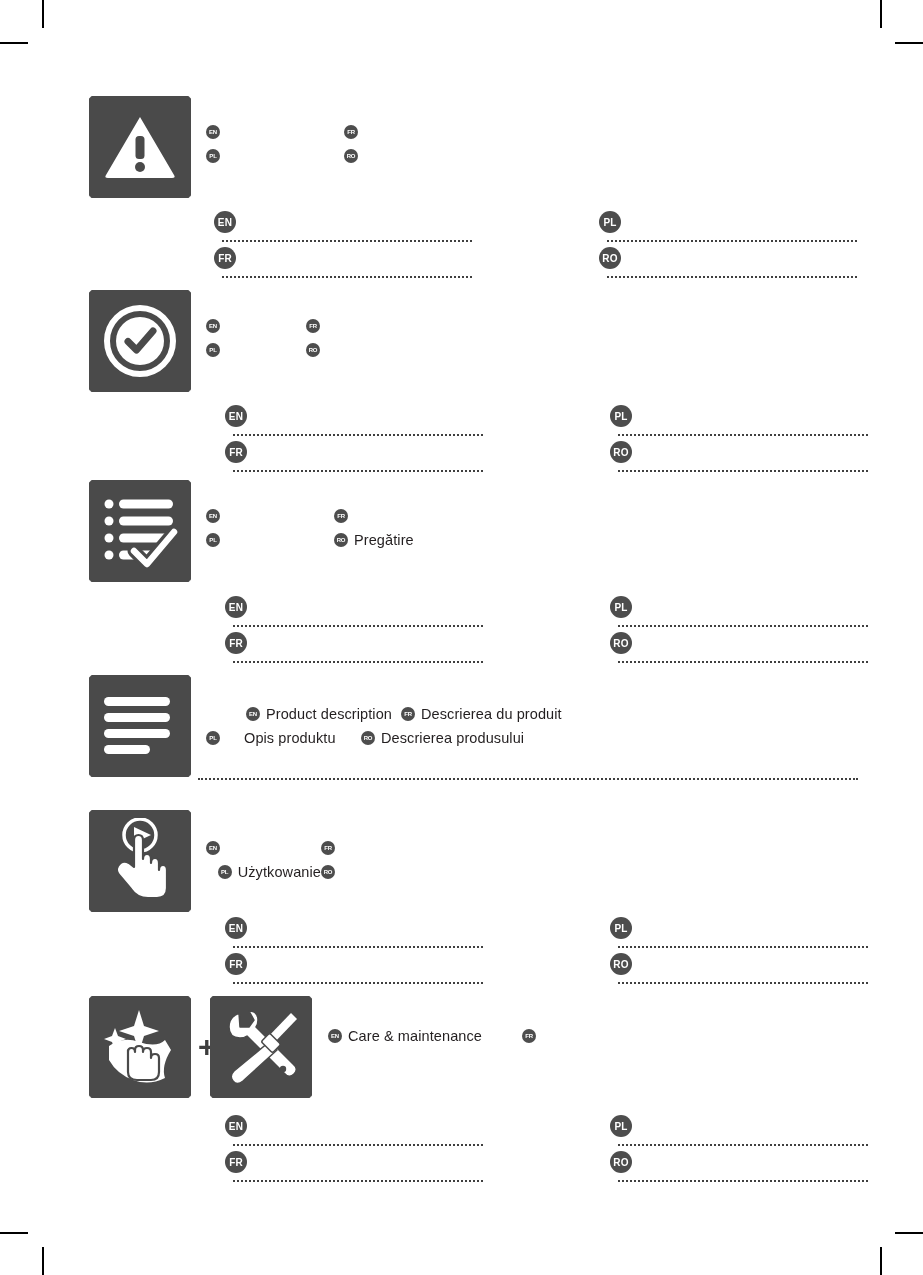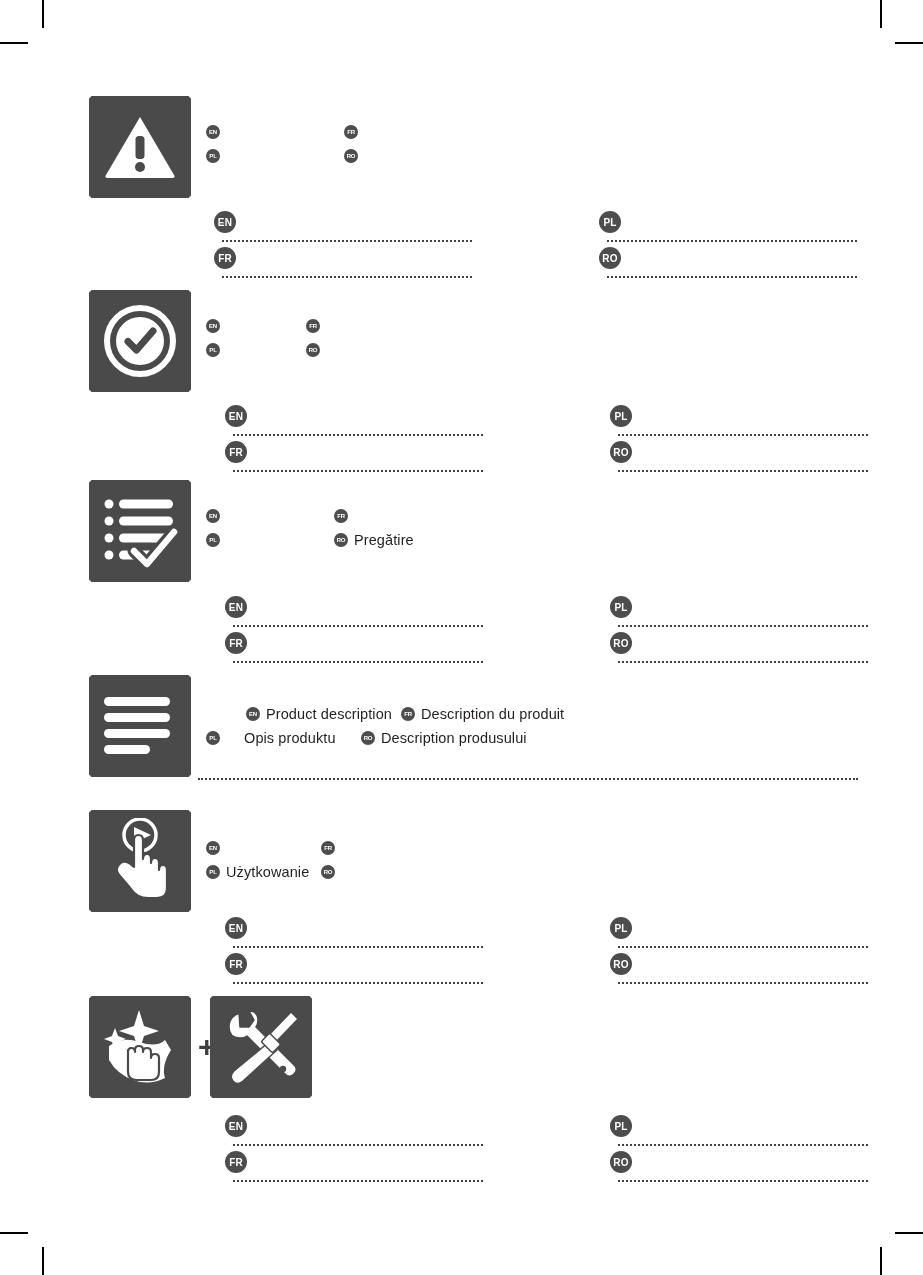--- a/index.html
+++ b/index.html
@@ -353,31 +353,31 @@
     </div>
 
     <div class="head-rows" style="left:198px; top:688px;">
       <div class="head-row">
         <div class="head-cell" style="width:155px;padding-left:40px;">
           <span class="badge-sm">EN</span>
           <span class="head-label">Product description</span>
         </div>
         <div class="head-cell">
           <span class="badge-sm">FR</span>
-          <span class="head-label">Description du produit</span>
+          <span class="head-label">Descrierea du produit</span>
         </div>
       </div>
       <div class="head-row">
         <div class="head-cell" style="width:155px;gap:18px;">
           <span class="badge-sm">PL</span>
           <span class="head-label">Opis produktu</span>
         </div>
         <div class="head-cell">
           <span class="badge-sm">RO</span>
-          <span class="head-label">Description produsului</span>
+          <span class="head-label">Descrierea produsului</span>
         </div>
       </div>
     </div>
 
     <div class="toc-fullrow" style="left:190px; top:735px; width:660px; height:36px;">
       <span class="dots w-full" style="left:0;"></span>
     </div>
   </div>
 
   <div class="section">
@@ -411,21 +411,21 @@
         <div class="head-cell" style="width:115px;">
           <span class="badge-sm">EN</span>
           <span class="head-label"></span>
         </div>
         <div class="head-cell">
           <span class="badge-sm">FR</span>
           <span class="head-label"></span>
         </div>
       </div>
       <div class="head-row">
-        <div class="head-cell" style="width:115px;">
+        <div class="head-cell" style="width:115px;justify-content:flex-end;">
           <span class="badge-sm">PL</span>
           <span class="head-label">Użytkowanie</span>
         </div>
         <div class="head-cell">
           <span class="badge-sm">RO</span>
           <span class="head-label"></span>
         </div>
       </div>
     </div>
 
@@ -503,20 +503,30 @@
                  L76 12
                  L50 39
                  L44 33 Z" fill="#ffffff"></path>
         <path d="M48 35 L56 43 L22 74 Q16 79 12 74 Q8 69 13 64 Z" fill="#ffffff" stroke="#4a4a4a" stroke-width="1.5" stroke-linejoin="round"></path>
         <rect x="42" y="30" width="16" height="12" rx="2" transform="rotate(45 50 36)" fill="#ffffff" stroke="#4a4a4a" stroke-width="1.5"></rect>
         <circle cx="62" cy="62" r="3.2" fill="#4a4a4a"></circle>
       </svg>
     </div>
 
     <div class="head-rows" style="left:320px; top:1010px;">
+      <div class="head-row">
+        <div class="head-cell" style="width:194px;">
+          <span class="badge-sm">EN</span>
+          <span class="head-label">Care &amp; maintenance</span>
+        </div>
+        <div class="head-cell">
+          <span class="badge-sm">FR</span>
+          <span class="head-label"></span>
+        </div>
+      </div>
     </div>
 
     <div class="toc" style="left:0; top:0;">
       <div class="toc-col" style="left:217px; top:1101px;">
         <div class="toc-row">
           <span class="badge-lg">EN</span>
           <span class="dots w-left"></span>
         </div>
         <div class="toc-row">
           <span class="badge-lg">FR</span>

